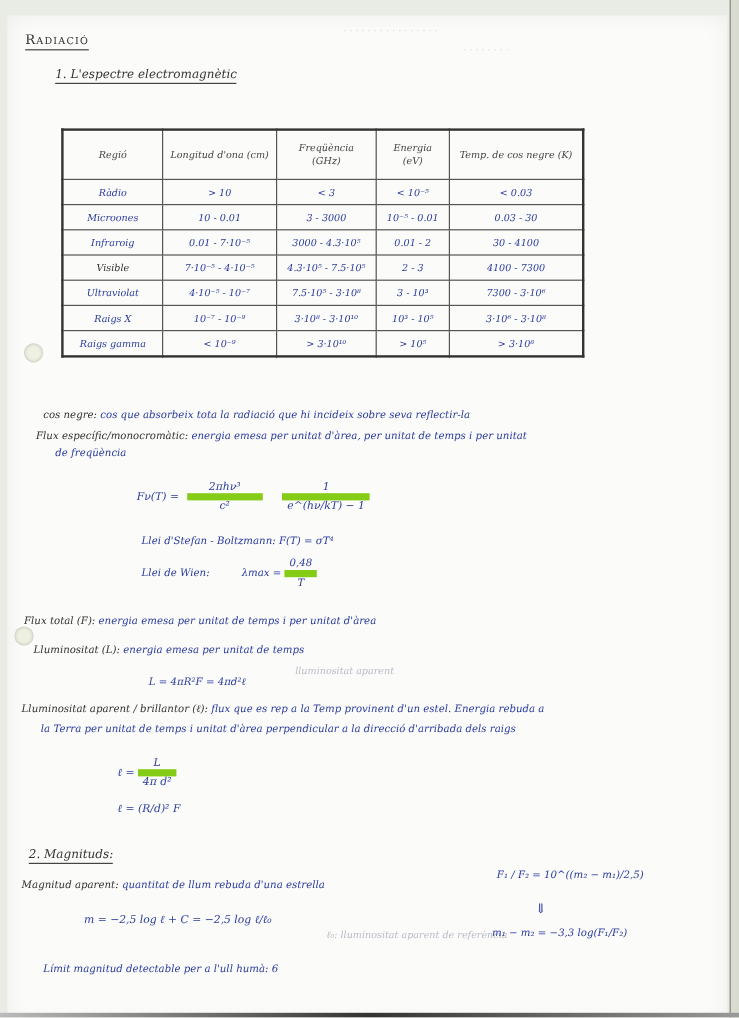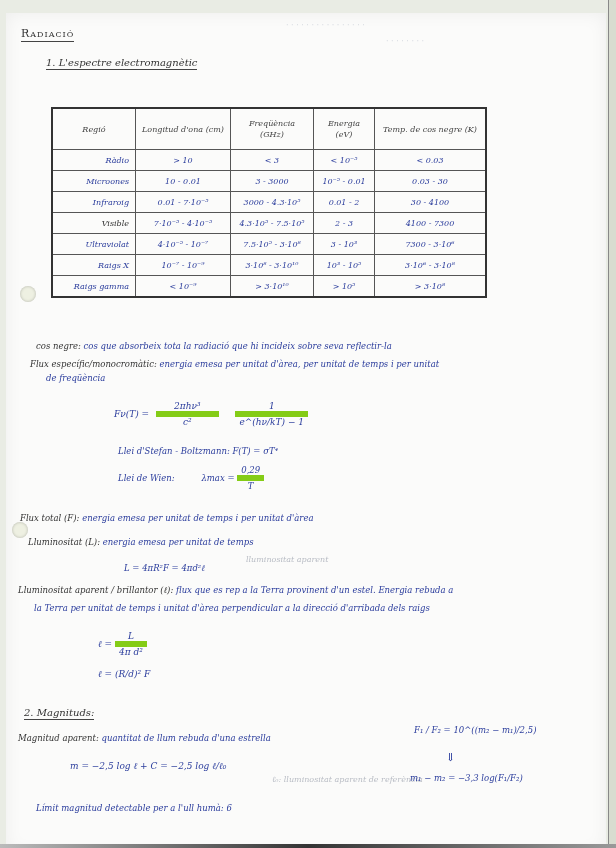--- a/index.html
+++ b/index.html
@@ -39,21 +39,21 @@
   }
   table.spectrum td, table.spectrum th {
     border: 1px solid #555;
     padding: 0 6px;
     height: 20px;
     text-align: center;
     font-weight: normal;
   }
   table.spectrum th { height: 40px; color: #444; font-size: 8px; line-height: 11px; }
   table.spectrum td { color: #2a3c9c; }
-  table.spectrum td.region { text-align: right; }
+  table.spectrum td.region { text-align: center; }
   table.spectrum td.region.dark { color: #333; }
   .c0 { width: 70px; } .c1 { width: 82px; } .c2 { width: 70px; } .c3 { width: 48px; } .c4 { width: 98px; }
   .line { font-size: 8.5px; }
   .lbl { color: #333; }
   .blue { color: #2a3c9c; }
   .frac { display: inline-block; vertical-align: middle; text-align: center; }
   .frac .num { display: block; border-bottom: 6px solid #84cc16; padding: 0 4px; }
   .frac .den { display: block; padding: 0 4px; }
   .hole {
     position: absolute; width: 16px; height: 16px; border-radius: 50%;
@@ -166,40 +166,40 @@
 
   <div class="hand line blue" style="left:112px; top:433px;">
     <span>Llei d'Stefan - Boltzmann:</span>
     <span>F(T) = σT⁴</span>
   </div>
 
   <div class="hand line blue" style="left:112px; top:452px;">
     <span>Llei de Wien:</span>
     <span style="margin-left:24px;">λmax =</span>
     <span class="frac">
-      <span class="num">0,29</span>
+      <span class="num">0,48</span>
       <span class="den">T</span>
     </span>
   </div>
 
   <div class="hand line" style="left:14px; top:500px;">
     <span class="lbl">Flux total (F):</span>
     <span class="blue">energia emesa per unitat de temps i per unitat d'àrea</span>
   </div>
 
   <div class="hand line" style="left:22px; top:524px;">
     <span class="lbl">Lluminositat (L):</span>
     <span class="blue">energia emesa per unitat de temps</span>
   </div>
   <div class="hand line blue" style="left:118px; top:550px;">L = 4πR²F = 4πd²ℓ</div>
   <div class="hand faint" style="left:240px; top:542px;">lluminositat aparent</div>
 
   <div class="hand line" style="left:12px; top:572px;">
     <span class="lbl">Lluminositat aparent / brillantor (ℓ):</span>
-    <span class="blue">flux que es rep a la Terra provinent d'un estel. Energia rebuda a</span>
+    <span class="blue">flux que es rep a la Temp provinent d'un estel. Energia rebuda a</span>
   </div>
   <div class="hand line blue" style="left:28px; top:590px;">la Terra per unitat de temps i unitat d'àrea perpendicular a la direcció d'arribada dels raigs</div>
 
   <div class="hand blue" style="left:92px; top:618px; font-size:9px;">
     <span>ℓ =</span>
     <span class="frac">
       <span class="num" style="padding:0 12px;">L</span>
       <span class="den">4π d²</span>
     </span>
   </div>

